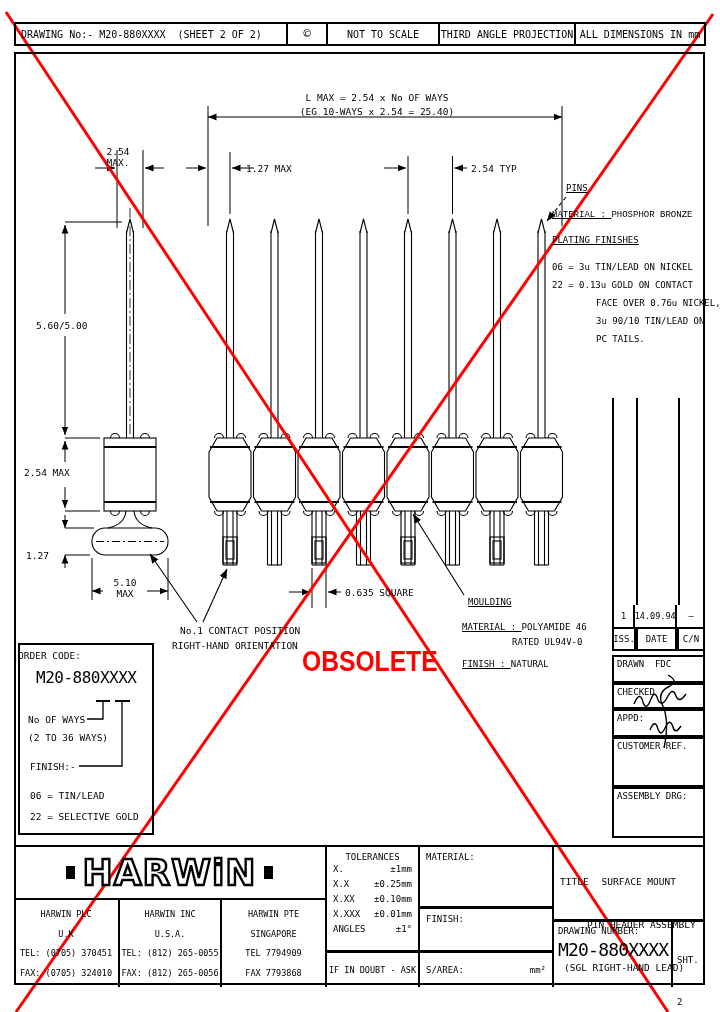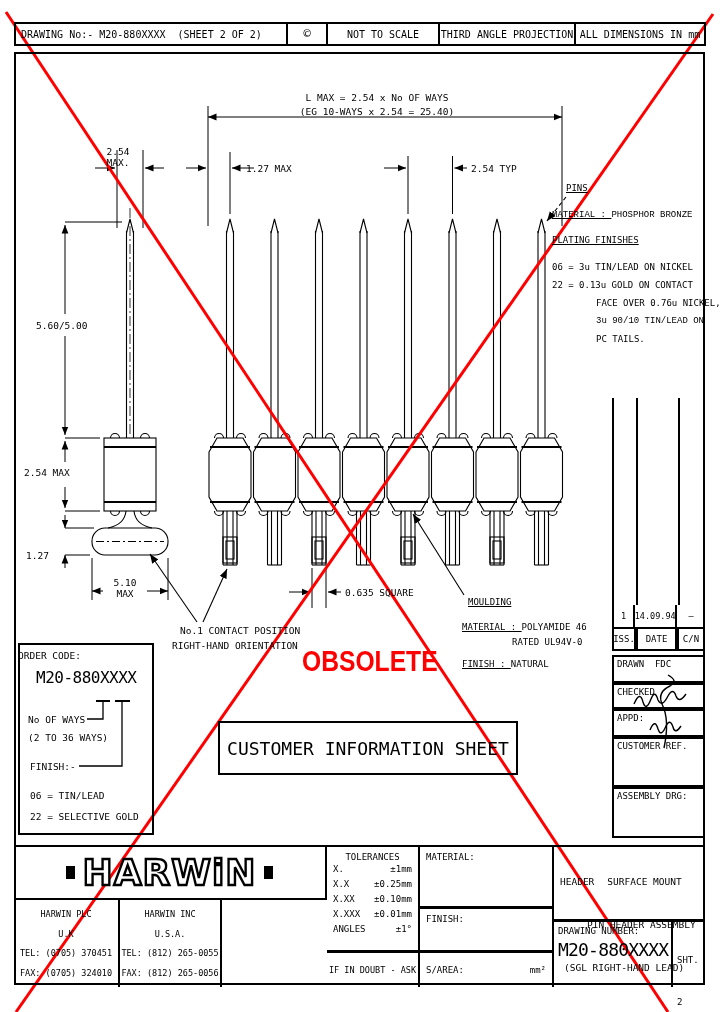--- a/index.html
+++ b/index.html
@@ -205,35 +205,32 @@
   <div class="lb" style="left:26px;top:550px;">1.27</div>
   <div class="lb ctr" style="left:103px;top:577px;width:44px;"><span>5.10</span><br><span>MAX</span></div>
   <div class="lb" style="left:345px;top:587px;">0.635 SQUARE</div>
 
   <div class="lb s9 u" style="left:566px;top:183px;">PINS</div>
   <div class="lb s9" style="left:552px;top:210px;font-family:Liberation Mono, monospace;"><span class="u">MATERIAL : </span><span>PHOSPHOR BRONZE</span></div>
   <div class="lb s9 u" style="left:552px;top:235px;">PLATING FINISHES</div>
   <div class="lb s9" style="left:552px;top:262px;">06 = 3u TIN/LEAD ON NICKEL</div>
   <div class="lb s9" style="left:552px;top:280px;">22 = 0.13u GOLD ON CONTACT</div>
   <div class="lb s9" style="left:596px;top:298px;">FACE OVER 0.76u NICKEL,</div>
-  <div class="lb s9" style="left:596px;top:316px;font-family:Liberation Mono, monospace;">3u 90/10 TIN/LEAD ON</div>
+  <div class="lb s9" style="left:596px;top:316px;">3u 90/10 TIN/LEAD ON</div>
   <div class="lb s9" style="left:596px;top:334px;">PC TAILS.</div>
 
   <div class="lb" style="left:180px;top:625px;">No.1 CONTACT POSITION</div>
   <div class="lb" style="left:172px;top:640px;">RIGHT-HAND ORIENTATION</div>
 
   <div class="lb s9 u" style="left:468px;top:597px;">MOULDING</div>
   <div class="lb s9" style="left:462px;top:622px;"><span class="u">MATERIAL : </span><span>POLYAMIDE 46</span></div>
   <div class="lb s9" style="left:512px;top:637px;">RATED UL94V-0</div>
   <div class="lb s9" style="left:462px;top:659px;"><span class="u">FINISH : </span><span>NATURAL</span></div>
 
   <div class="obsolete">OBSOLETE</div>
-  <div class="cisbox">
-    <span>CUSTOMER INFORMATION SHEET</span>
-  </div>
 
   <div class="box" style="left:18px;top:643px;width:136px;height:192px;"></div>
   <div class="lb" style="left:18px;top:650px;text-align:center;">ORDER CODE:</div>
   <div class="codebig" style="left:36px;top:668px;">M20-880XXXX</div>
   <div class="lb" style="left:28px;top:714px;">No OF WAYS</div>
   <div class="lb" style="left:28px;top:732px;">(2 TO 36 WAYS)</div>
   <div class="lb" style="left:30px;top:761px;">FINISH:-</div>
   <div class="lb" style="left:30px;top:790px;">06 = TIN/LEAD</div>
   <div class="lb" style="left:30px;top:811px;">22 = SELECTIVE GOLD</div>
 
@@ -268,37 +265,43 @@
       <span>U.K</span>
       <span>TEL: (0705) 370451</span>
       <span>FAX: (0705) 324010</span>
     </div>
     <div class="cell br2 addr" style="left:106px;top:53px;width:102px;height:87px;">
       <span>HARWIN INC</span>
       <span>U.S.A.</span>
       <span>TEL: (812) 265-0055</span>
       <span>FAX: (812) 265-0056</span>
     </div>
+    <div class="cell br2 addr" style="left:208px;top:53px;width:105px;height:87px;">
+      <span>HARWIN PTE</span>
+      <span>SINGAPORE</span>
+      <span>TEL 7794909</span>
+      <span>FAX 7793868</span>
+    </div>
     <div class="cell br2 bb3" style="left:313px;top:0;width:93px;height:106px;">
       <div class="ctr s9" style="margin-top:5px;font-size:9px;">TOLERANCES</div>
       <div class="tolrow"><span>X.</span><span>±1mm</span></div>
       <div class="tolrow"><span>X.X</span><span>±0.25mm</span></div>
       <div class="tolrow"><span>X.XX</span><span>±0.10mm</span></div>
       <div class="tolrow"><span>X.XXX</span><span>±0.01mm</span></div>
       <div class="tolrow"><span>ANGLES</span><span>±1°</span></div>
     </div>
     <div class="cell br2 ctr s85" style="left:313px;top:106px;width:93px;height:34px;display:flex;align-items:center;justify-content:center;white-space:pre;">IF IN DOUBT - ASK</div>
     <div class="cell br2 bb3 s9" style="left:406px;top:0;width:134px;height:62px;padding:5px 6px;">MATERIAL:</div>
     <div class="cell br2 bb3 s9" style="left:406px;top:62px;width:134px;height:44px;padding:5px 6px;">FINISH:</div>
     <div class="cell br2 s9" style="left:406px;top:106px;width:134px;height:34px;display:flex;align-items:center;justify-content:space-between;padding:0 6px;">
       <span>S/AREA:</span>
       <span>mm²</span>
     </div>
     <div class="cell bb3" style="left:540px;top:0;width:151px;height:75px;font-size:9.5px;line-height:11px;white-space:pre;padding-top:7px;">
-      <div style="padding-left:6px;"><span>HEADER</span><span style="margin-left:13px;">SURFACE MOUNT</span></div>
+      <div style="padding-left:6px;"><span>TITLE</span><span style="margin-left:13px;">SURFACE MOUNT</span></div>
       <div style="padding-left:33px;margin-top:10px;">PIN HEADER ASSEMBLY</div>
       <div style="padding-left:10px;margin-top:10px;">(SGL RIGHT-HAND LEAD)</div>
     </div>
     <div class="cell br2" style="left:540px;top:75px;width:119px;height:65px;padding:4px 4px 0;">
       <div class="s9">DRAWING NUMBER:</div>
       <div class="dnbig">M20-880XXXX</div>
     </div>
     <div class="cell s9" style="left:659px;top:75px;width:32px;height:65px;padding:3px 4px;line-height:14px;white-space:pre;">
       <div>SHT.</div>
       <div style="text-align:left;">2</div>

